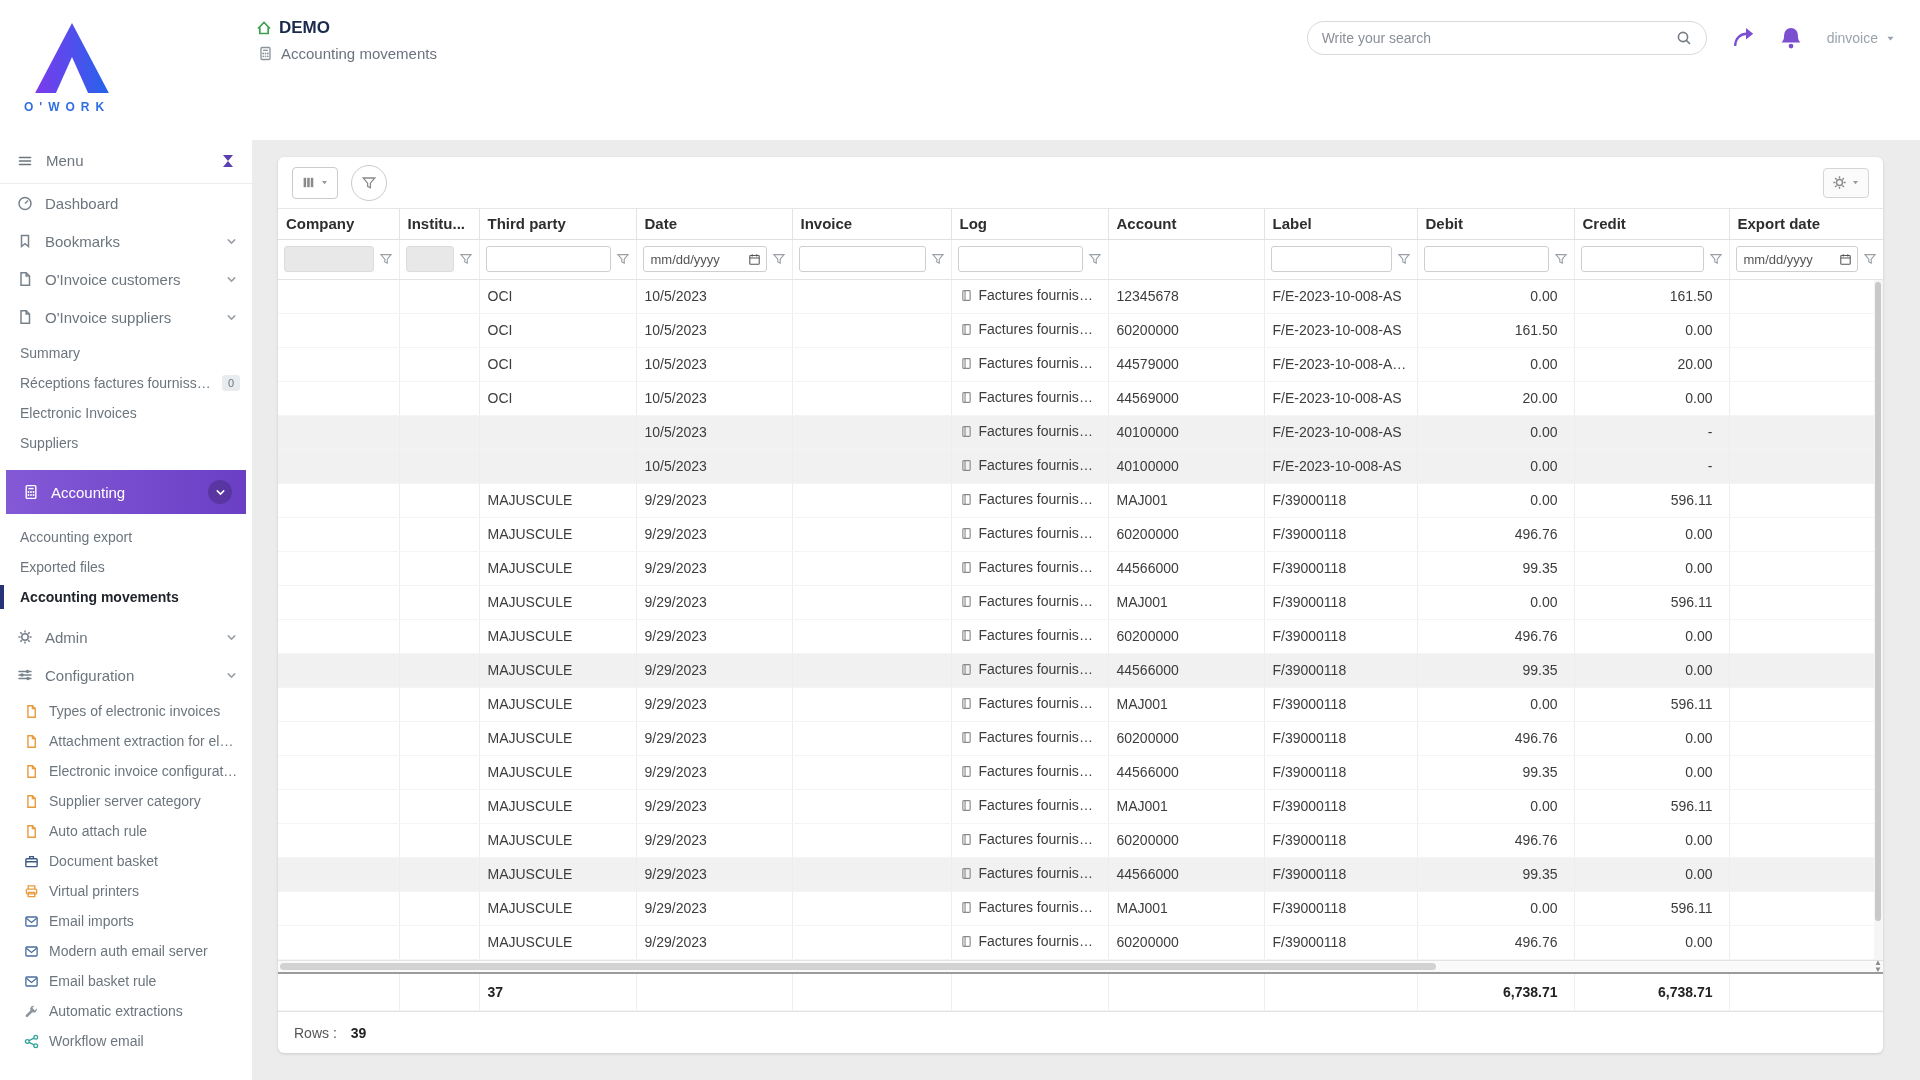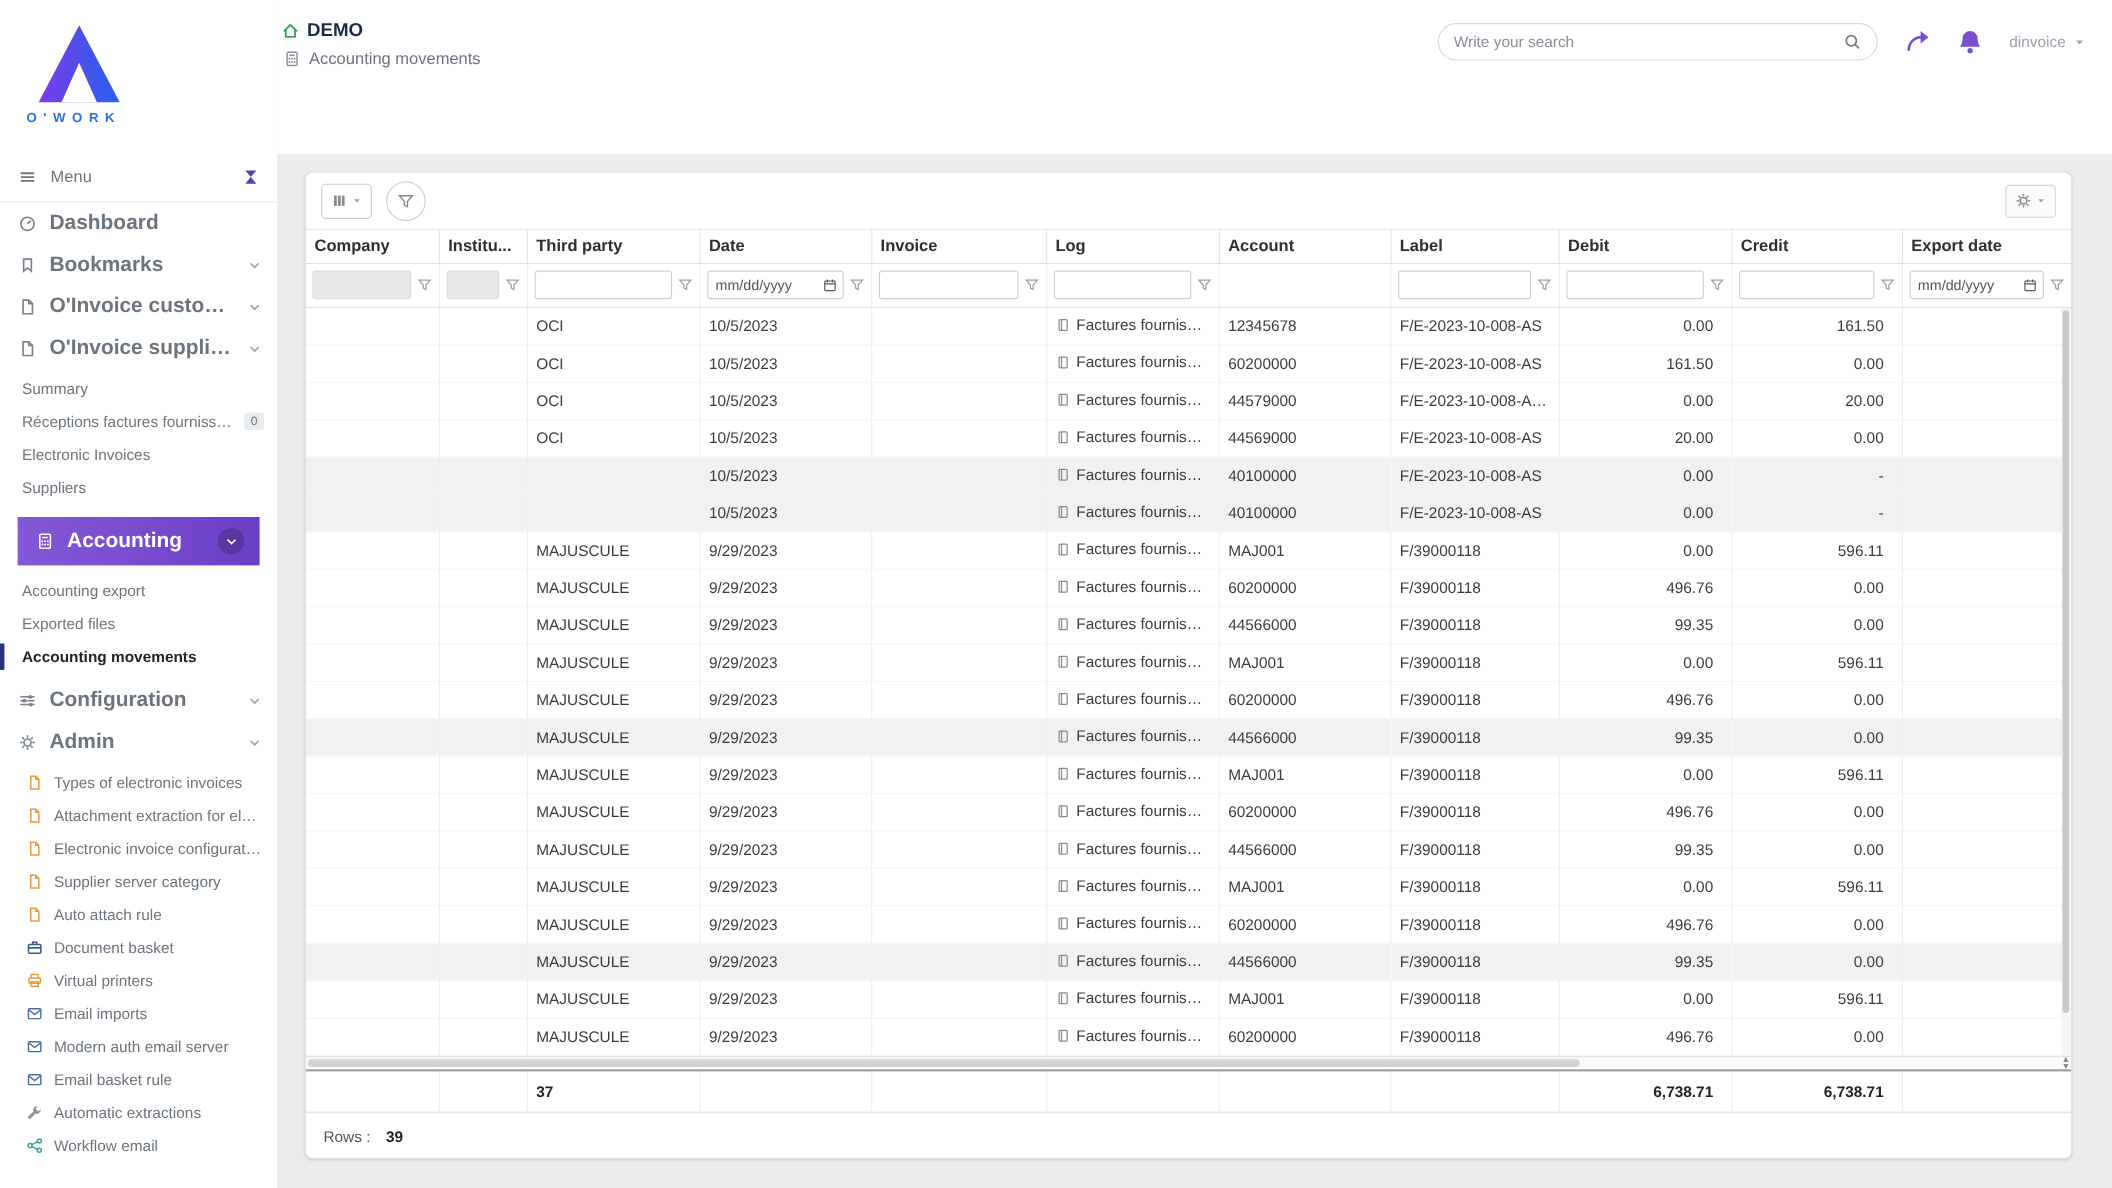--- a/index.html
+++ b/index.html
@@ -13,26 +13,26 @@
 
   
   .sidebar{width:252px;flex:none;background:#fff;display:flex;flex-direction:column;overflow:hidden;z-index:2}
   .logo{height:138px;padding:14px 0 0 20px;cursor:pointer}
   .logo-mark{width:104px;height:86px;display:block}
   .logo-text{margin-top:0;color:#2f6fe4;font-size:12px;font-weight:700;letter-spacing:6px;padding-left:4px}
   .menu-row{display:flex;align-items:center;gap:13px;height:46px;padding:0 16px 0 17px;color:#6c757d;font-size:15px;border-bottom:1px solid #ececec}
   .menu-row .ham{color:#6c757d;display:flex}
   .menu-row .pin{margin-left:auto;color:#5b3fae;display:flex;cursor:pointer}
   .nav{flex:1;overflow:hidden}
-  .nav-item{display:flex;align-items:center;gap:12px;height:38px;padding:0 14px 0 17px;color:#6c757d;font-size:19px;font-weight:700;cursor:pointer;white-space:nowrap}
+  .nav-item{display:flex;align-items:center;gap:12px;height:38px;padding:0 14px 0 17px;color:#6c757d;font-size:15px;font-weight:400;cursor:pointer;white-space:nowrap}
   .nav-item .nav-ic{color:#78828c;flex:none;display:flex}
   .nav-item .nav-lbl{flex:1;overflow:hidden;text-overflow:ellipsis}
   .nav-item .chev{color:#9aa0a6;display:flex;flex:none}
   .nav-item .chev .ic{width:13px;height:13px}
-  .nav-item.accent{height:44px;margin:6px 16px;background:linear-gradient(90deg,#8459d7,#6a3fc4);color:#fff}
+  .nav-item.accent{height:44px;margin:6px 6px;background:linear-gradient(90deg,#8459d7,#6a3fc4);color:#fff}
   .nav-item.accent .nav-ic{color:#fff}
   .nav-item.accent .chev{width:24px;height:24px;border-radius:50%;background:rgba(0,0,0,.18);color:#fff;align-items:center;justify-content:center}
   .nav-sub{padding:2px 0 6px}
   .sub-item{display:flex;align-items:center;height:30px;padding:0 12px 0 20px;color:#6c757d;font-size:14px;position:relative;cursor:pointer;white-space:nowrap}
   .sub-item .sub-lbl{overflow:hidden;text-overflow:ellipsis}
   .sub-item.has-ic{padding-left:24px;gap:10px}
   .sub-item .sub-ic{flex:none;display:flex}
   .sub-item .sub-ic .ic{width:15px;height:15px}
   .sub-item.active{font-weight:700;color:#20252b}
   .sub-item.active::before{content:"";position:absolute;left:0;top:3px;bottom:3px;width:4px;background:#273377}
@@ -359,37 +359,37 @@
           <div class="sub-item">
             <span class="sub-lbl">Exported files</span>
           </div>
           <div class="sub-item active">
             <span class="sub-lbl">Accounting movements</span>
           </div>
         </div>
         <div class="nav-item">
           <span class="nav-ic">
             <svg class="ic">
-              <use href="#i-sliders"></use>
-            </svg>
-          </span>
-          <span class="nav-lbl">Configuration</span>
+              <use href="#i-gear"></use>
+            </svg>
+          </span>
+          <span class="nav-lbl">Admin</span>
           <span class="chev">
             <svg class="ic">
               <use href="#i-chevron"></use>
             </svg>
           </span>
         </div>
         <div class="nav-item">
           <span class="nav-ic">
             <svg class="ic">
-              <use href="#i-gear"></use>
-            </svg>
-          </span>
-          <span class="nav-lbl">Admin</span>
+              <use href="#i-sliders"></use>
+            </svg>
+          </span>
+          <span class="nav-lbl">Configuration</span>
           <span class="chev">
             <svg class="ic">
               <use href="#i-chevron"></use>
             </svg>
           </span>
         </div>
         <div class="nav-sub">
           <div class="sub-item has-ic">
             <span class="sub-ic" style="color:#e89b3c">
               <svg class="ic">

